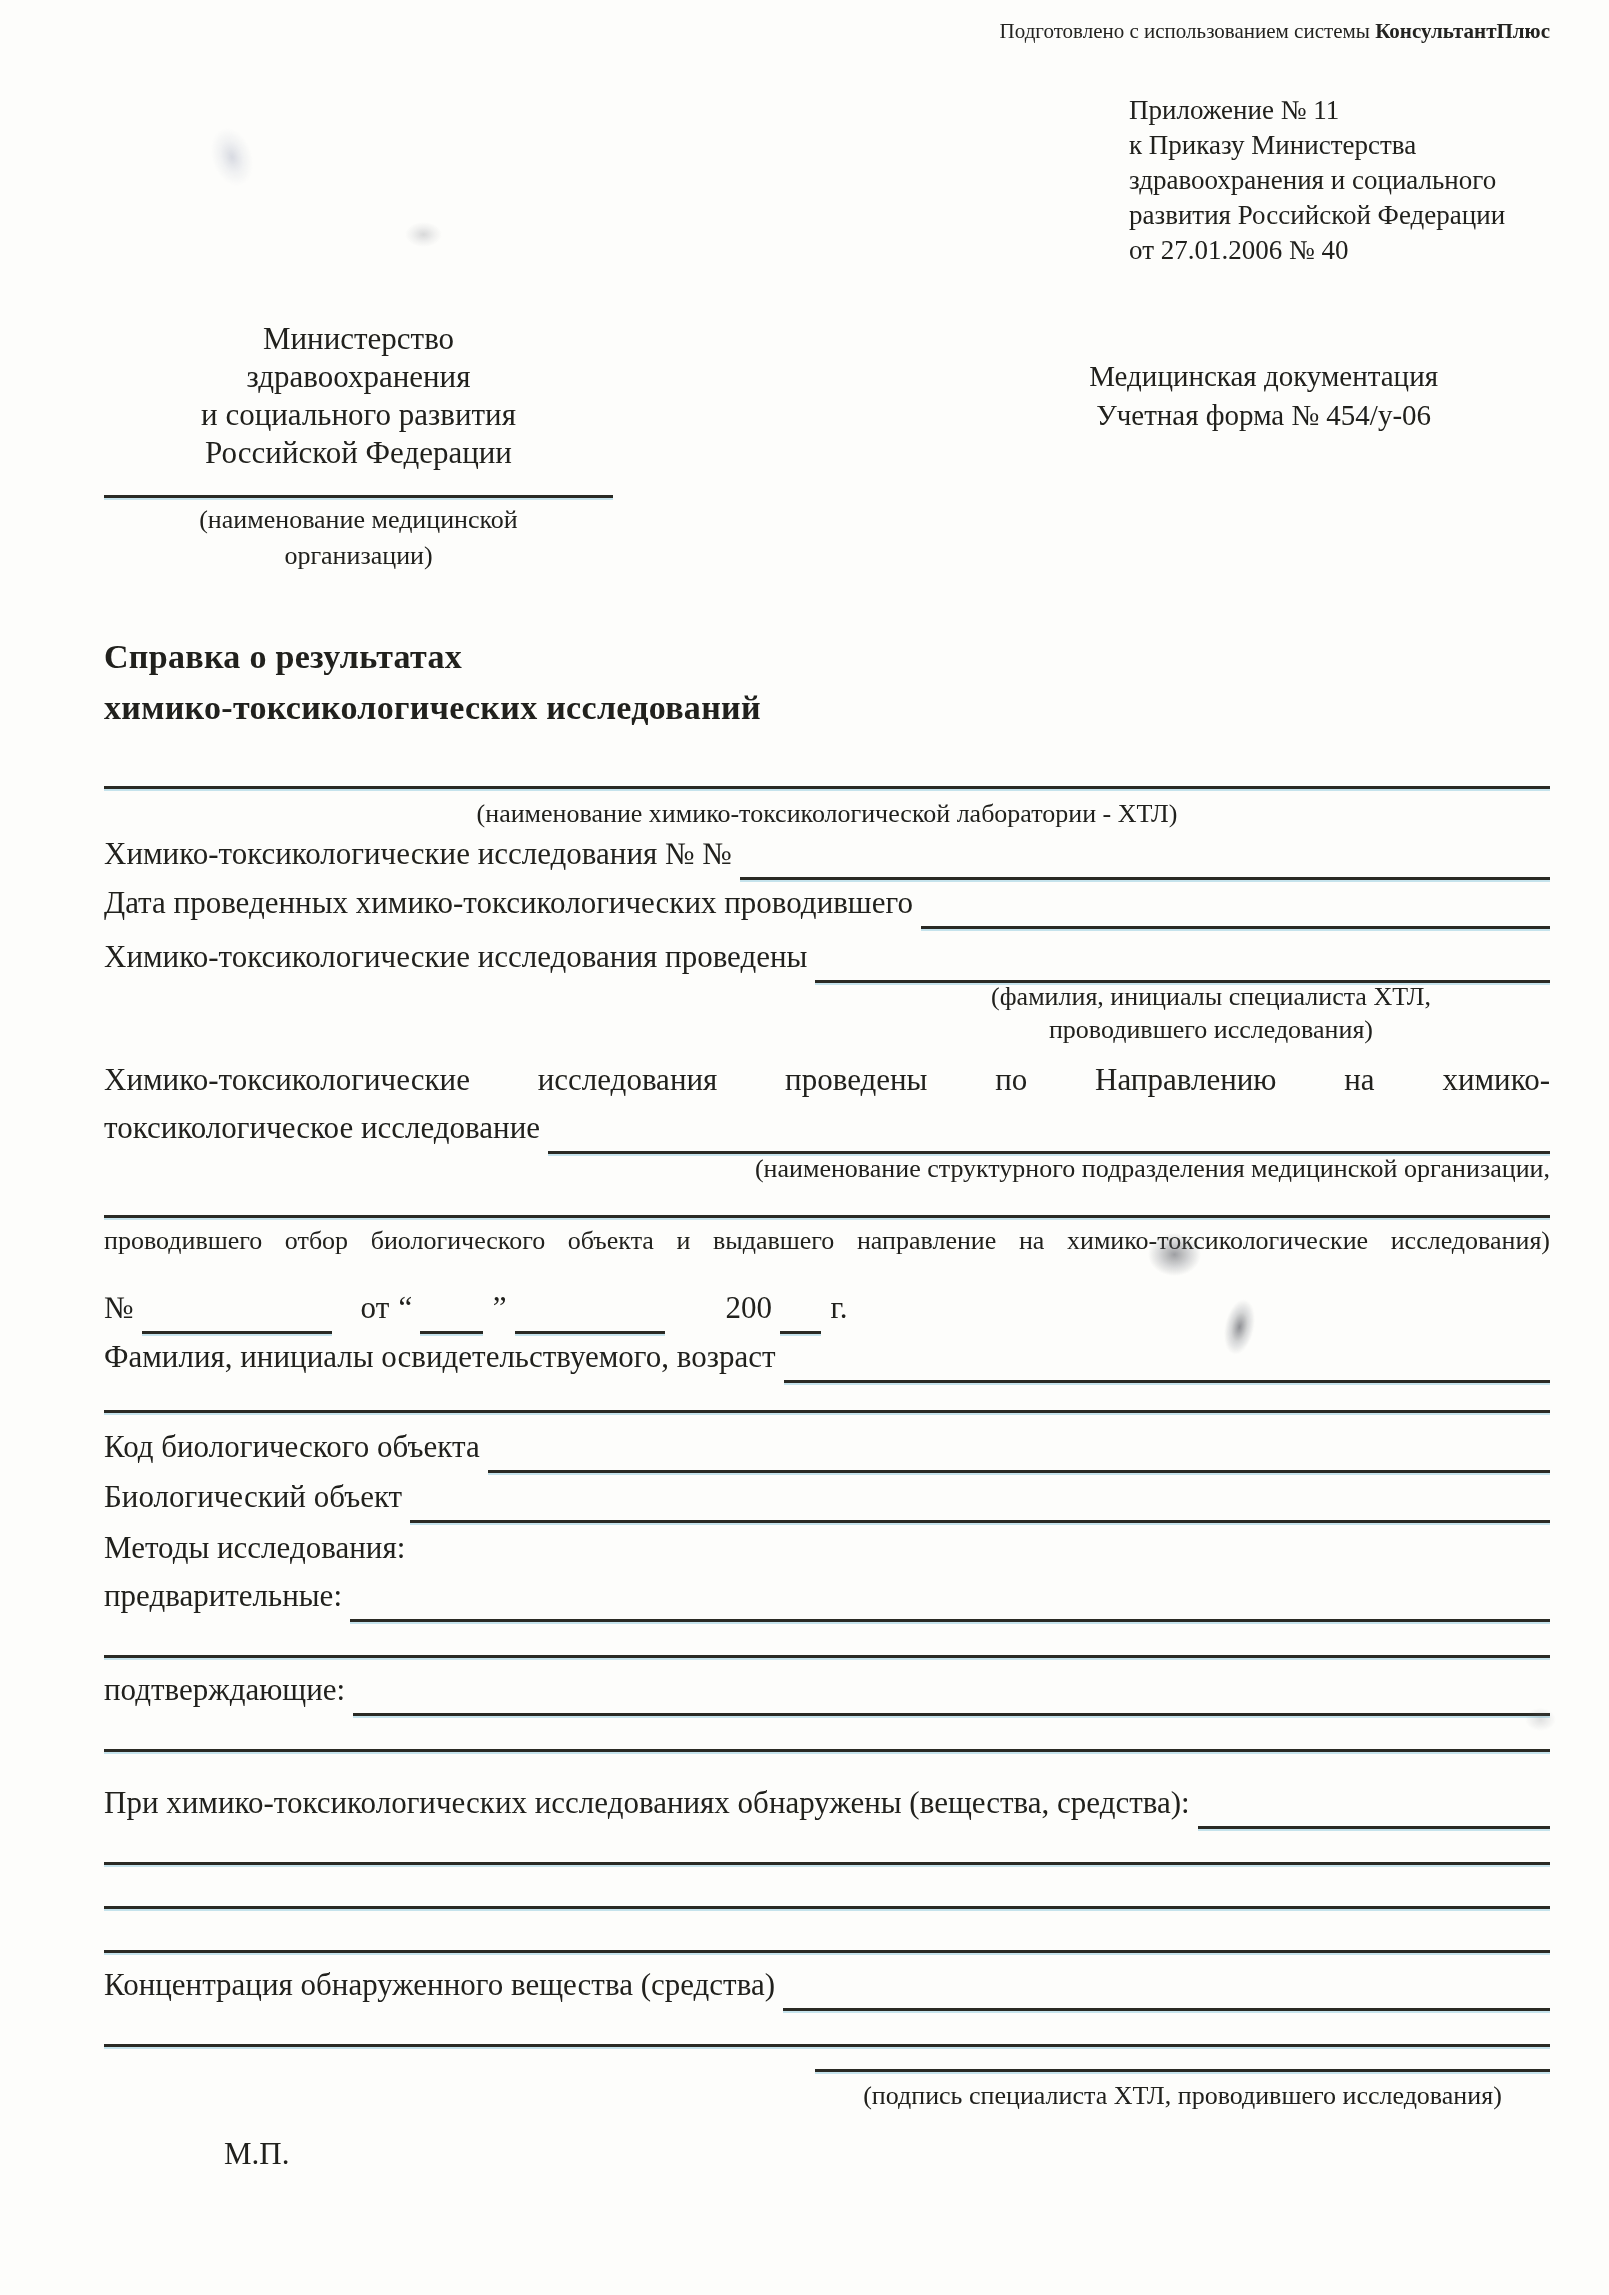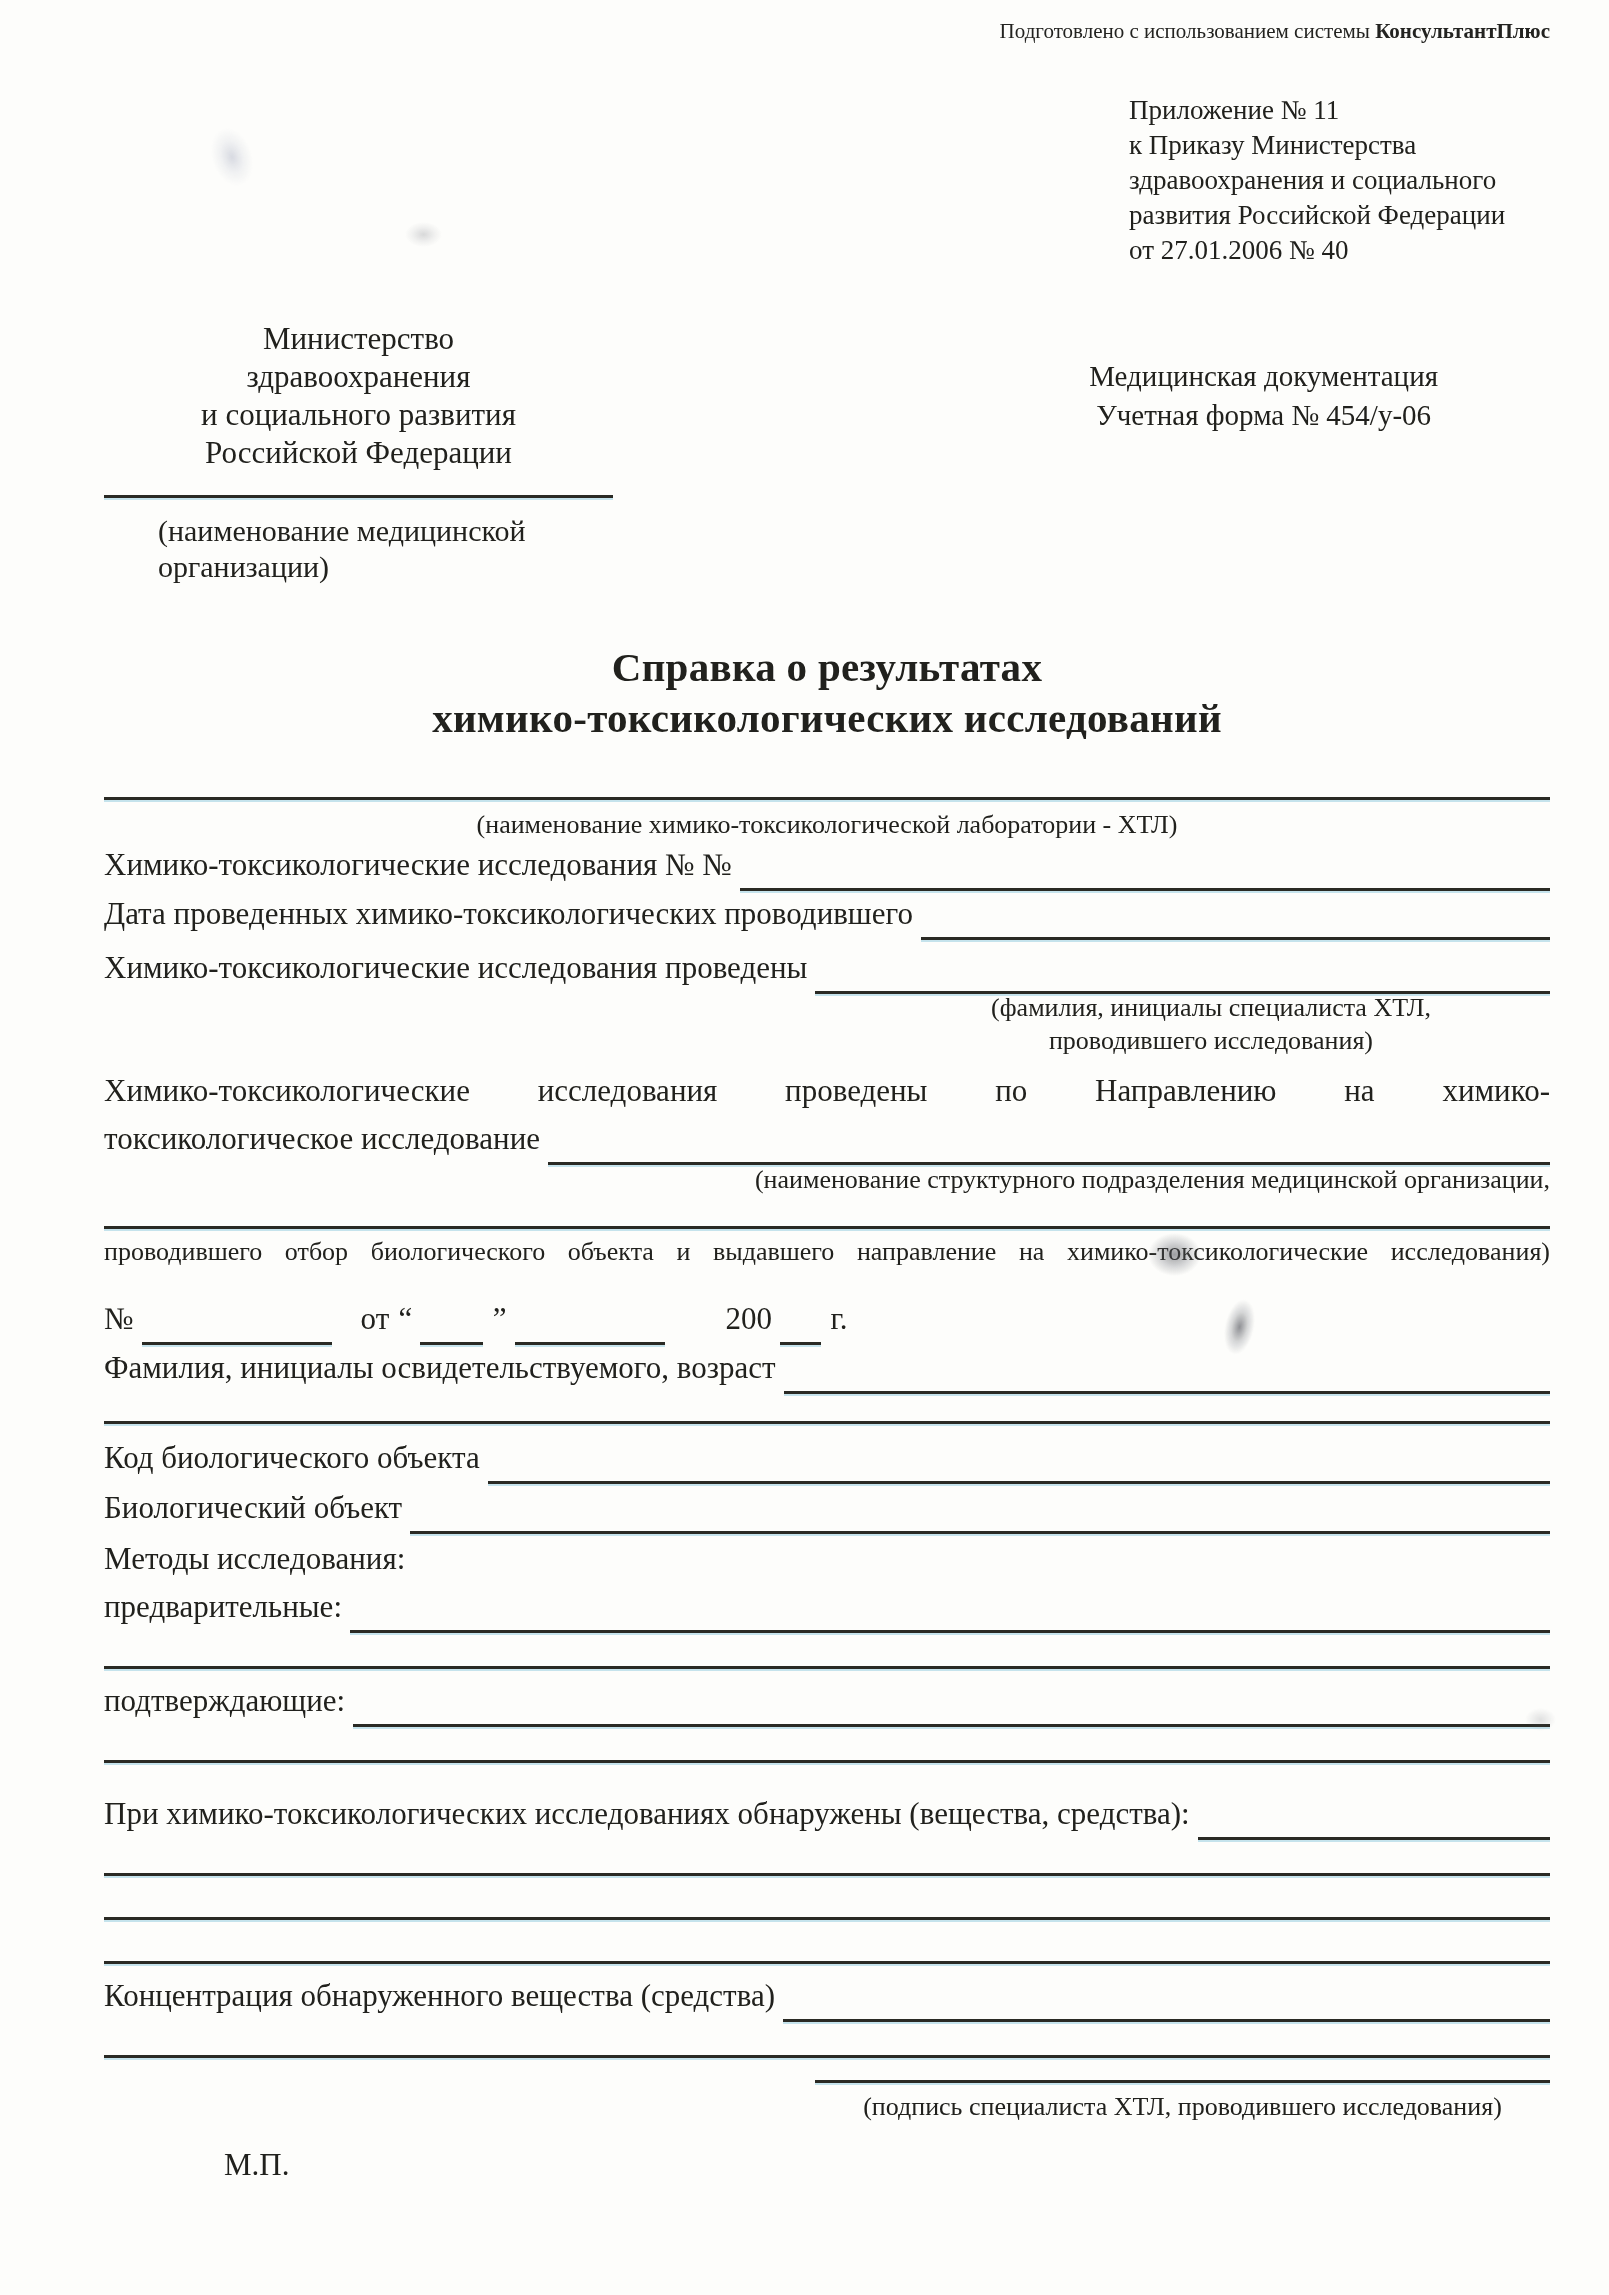--- a/index.html
+++ b/index.html
@@ -22,23 +22,23 @@
   .orgrow { display:flex; margin-top:52px; }
   .ministry { width:509px; text-align:center; font-size:31px; line-height:38px; }
   .doctype { margin-left:auto; margin-right:112px; margin-top:37px; text-align:center; font-size:29px; line-height:39px; }
 
   
   .rule, .fill, .m-line {
     border-bottom:3.3px solid #2a2a24;
     box-shadow:0 2px 0 rgba(120,190,215,.42);
   }
   .m-line { margin-top:23px; }
-  .m-cap { font-size:30px; line-height:36px; max-width:401px; margin:15px auto 0; text-align:left; }
-
-  .title { margin-top:57px; text-align:center; font-weight:700; font-size:41px; line-height:51px; letter-spacing:0.3px; }
+  .m-cap { font-size:26px; line-height:36px; max-width:401px; margin:4px auto 0; text-align:center; }
+
+  .title { margin-top:57px; text-align:left; font-weight:700; font-size:34px; line-height:51px; letter-spacing:0.3px; }
 
   
   .cap { font-size:26px; line-height:35px; }
   .cap.center { text-align:center; }
   .cap.right { text-align:right; }
   .cap.fillwide { text-align:justify; text-align-last:justify; }
   .capblock { width:678px; margin-left:auto; text-align:center; font-size:26px; line-height:33px; }
 
   .row { display:flex; align-items:flex-end; font-size:31px; line-height:37px; margin-top:12px; }
   .row .lbl { white-space:nowrap; }

